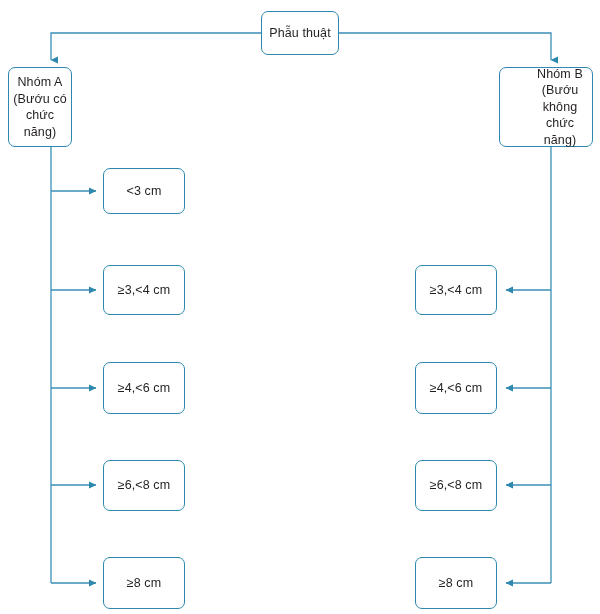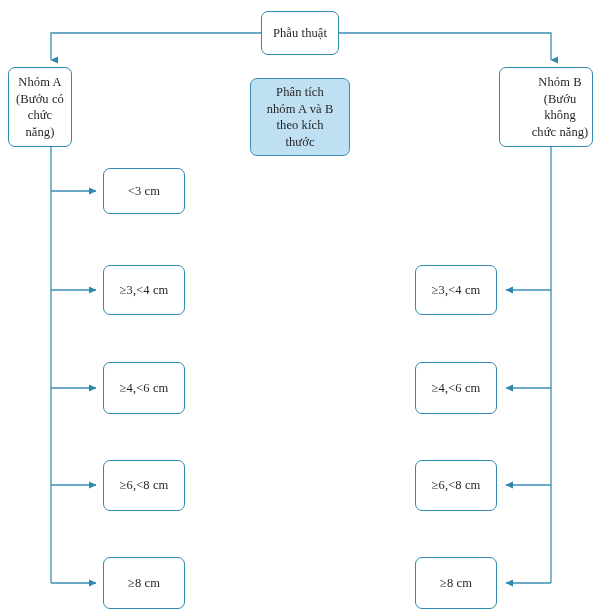--- a/index.html
+++ b/index.html
@@ -43,21 +43,20 @@
     z-index: 2;
   }
   .node.highlight {
     background: #bfe0f2;
     border-color: #3a8fb7;
   }
   .node-label {
     display: block;
     white-space: pre-line;
     padding: 0 3px;
-    font-family: Liberation Serif, serif;
   }
 </style>
 </head>
 <body>
 
 <div id="flowchart-root">
 
   <svg id="connectors" viewBox="0 0 600 614">
     <defs>
       <marker id="arrow-down" markerWidth="9" markerHeight="9" refX="3" refY="6" orient="auto" markerUnits="strokeWidth">
@@ -103,26 +102,20 @@
 (Bướu có
 chức năng)</span>
   </div>
 
   <div class="node" id="node-group-b" style="left: 499px; top: 67px; width: 94px; height: 80px; padding-left: 28px;">
     <span class="node-label">Nhóm B
 (Bướu không
 chức năng)</span>
   </div>
 
-  <div class="node highlight" id="node-analysis" style="left: 250px; top: 78px; width: 100px; height: 78px;">
-    <span class="node-label">Phân tích
-nhóm A và B
-theo kích
-thước</span>
-  </div>
 
   <div class="node" style="left: 103px; top: 168px; width: 82px; height: 46px;">
     <span class="node-label">&lt;3 cm</span>
   </div>
   <div class="node" style="left: 103px; top: 265px; width: 82px; height: 50px;">
     <span class="node-label">≥3,&lt;4 cm</span>
   </div>
   <div class="node" style="left: 103px; top: 362px; width: 82px; height: 52px;">
     <span class="node-label">≥4,&lt;6 cm</span>
   </div>

